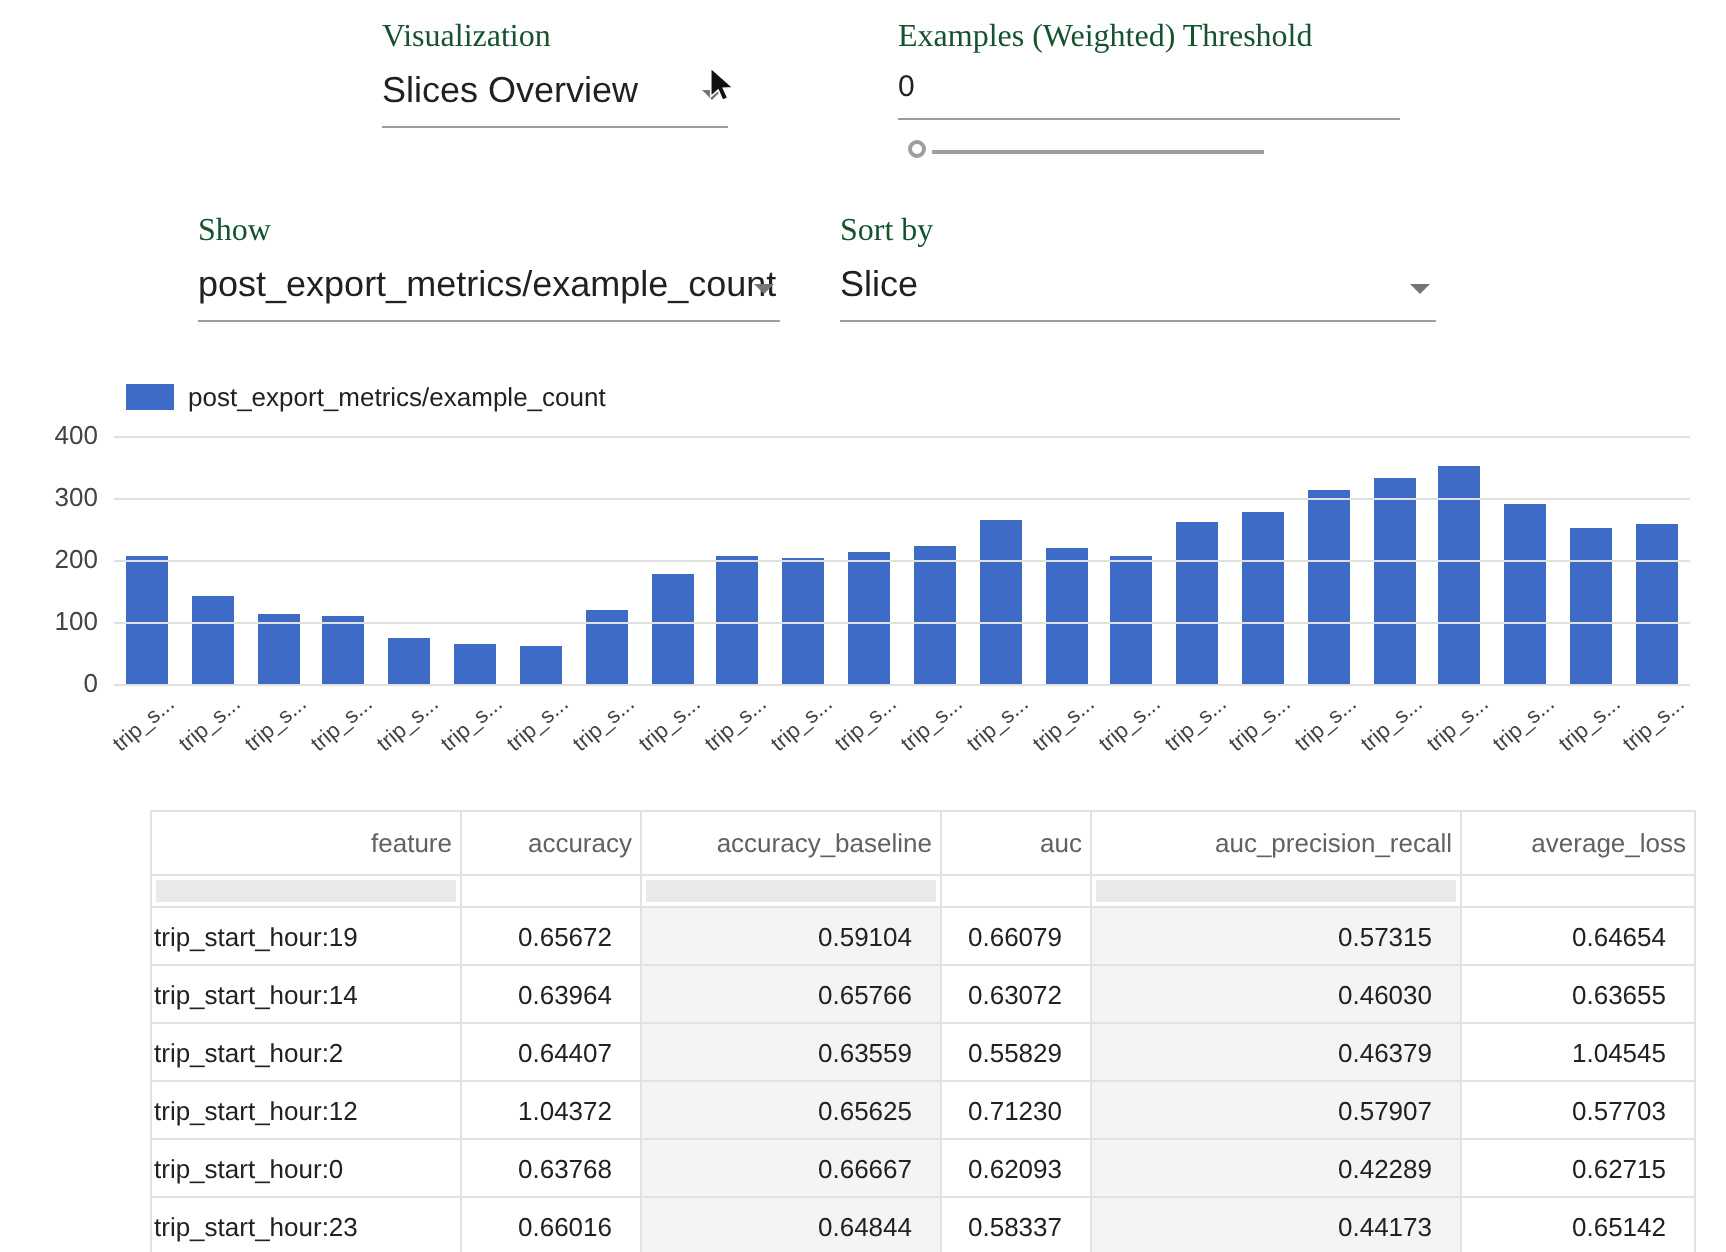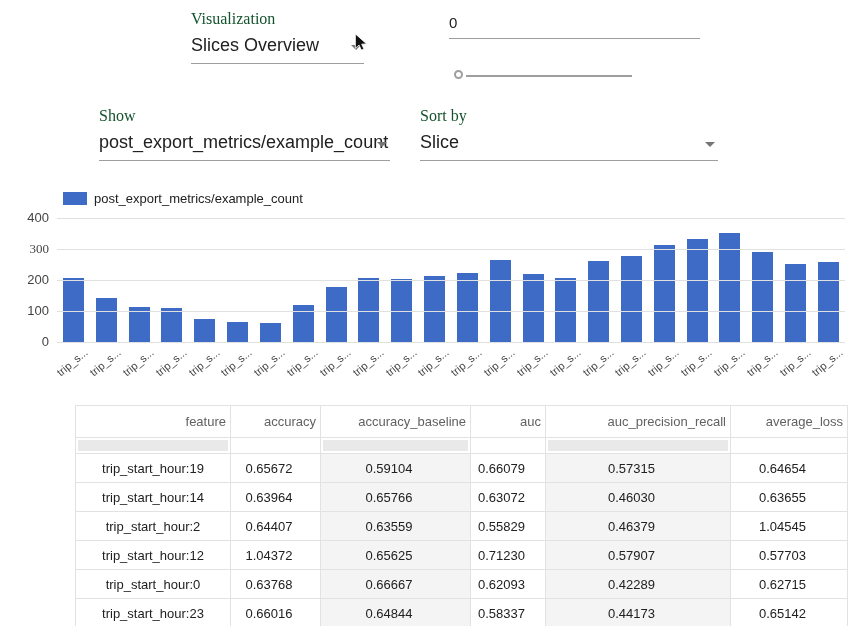--- a/index.html
+++ b/index.html
@@ -67,42 +67,43 @@
     font-size: 13px; color: #212121; background: #fff;
   }
   .metrics th, .metrics td { border: 1px solid #e2e2e2; overflow: hidden; white-space: nowrap; }
   .metrics th {
     height: 32px; text-align: right; font-weight: 500; color: #616161;
     background: #fff; cursor: pointer; padding: 0 4px;
   }
   .filter-cell { height: 15px; padding: 2px 2px; background: #fff; }
   .filter-box { height: 11px; background: #e9e9e9; }
   .metrics tbody td { height: 29px; }
-  .metrics td.feature { text-align: center; }
-  .metrics td.num { text-align: center; padding-right: 14px; }
+  .metrics td.feature { text-align: left; }
+  .metrics td.num { text-align: right; padding-right: 14px; }
   .metrics td.shaded, .filter-cell.shaded-col { background: #f4f4f4; }
 </style>
 </head>
 <body>
 
 <div class="page">
 
   <div class="field-viz">
     <div class="field-label">Visualization</div>
     <div class="select">
       <span>Slices Overview</span>
       <span class="dd-arrow"></span>
     </div>
   </div>
 
   <svg class="cursor" viewBox="0 0 16 16">
     <path d="M3 0.8 L3 13.6 L6.3 10.7 L8.3 15.2 L10.6 14.2 L8.6 9.9 L13 9.7 Z" fill="#111" stroke="#fff" stroke-width="0.7"></path>
   </svg>
 
   <div class="field-threshold">
+    <div class="field-label">Examples (Weighted) Threshold</div>
     <input class="text-input" value="0" style="">
   </div>
   <div class="slider">
     <div class="slider-track"></div>
     <div class="slider-handle"></div>
   </div>
 
   <div class="field-show">
     <div class="field-label">Show</div>
     <div class="select">
@@ -198,21 +199,21 @@
           <div class="bar" style="height: 79.67px; background: rgb(61, 107, 197);"></div>
         </div>
       </div>
   <div class="gridline" style="top: 124px;"></div>
       <div class="y-tick" style="top: 116px;">0</div>
       <div class="gridline" style="top: 93px;"></div>
       <div class="y-tick" style="top: 85px;">100</div>
       <div class="gridline" style="top: 62px;"></div>
       <div class="y-tick" style="top: 54px;">200</div>
       <div class="gridline" style="top: 31px;"></div>
-      <div class="y-tick" style="top: 23px; font-family: Liberation Serif, serif;">300</div>
+      <div class="y-tick" style="top: 23px;">300</div>
       <div class="gridline" style="top: 0px;"></div>
       <div class="y-tick" style="top: -8px;">400</div>
     </div>
   <div class="x-labels" id="x-labels">
       <div class="xlab-slot">
         <span class="xlab">trip_s...</span>
       </div>
       <div class="xlab-slot">
         <span class="xlab">trip_s...</span>
       </div>

